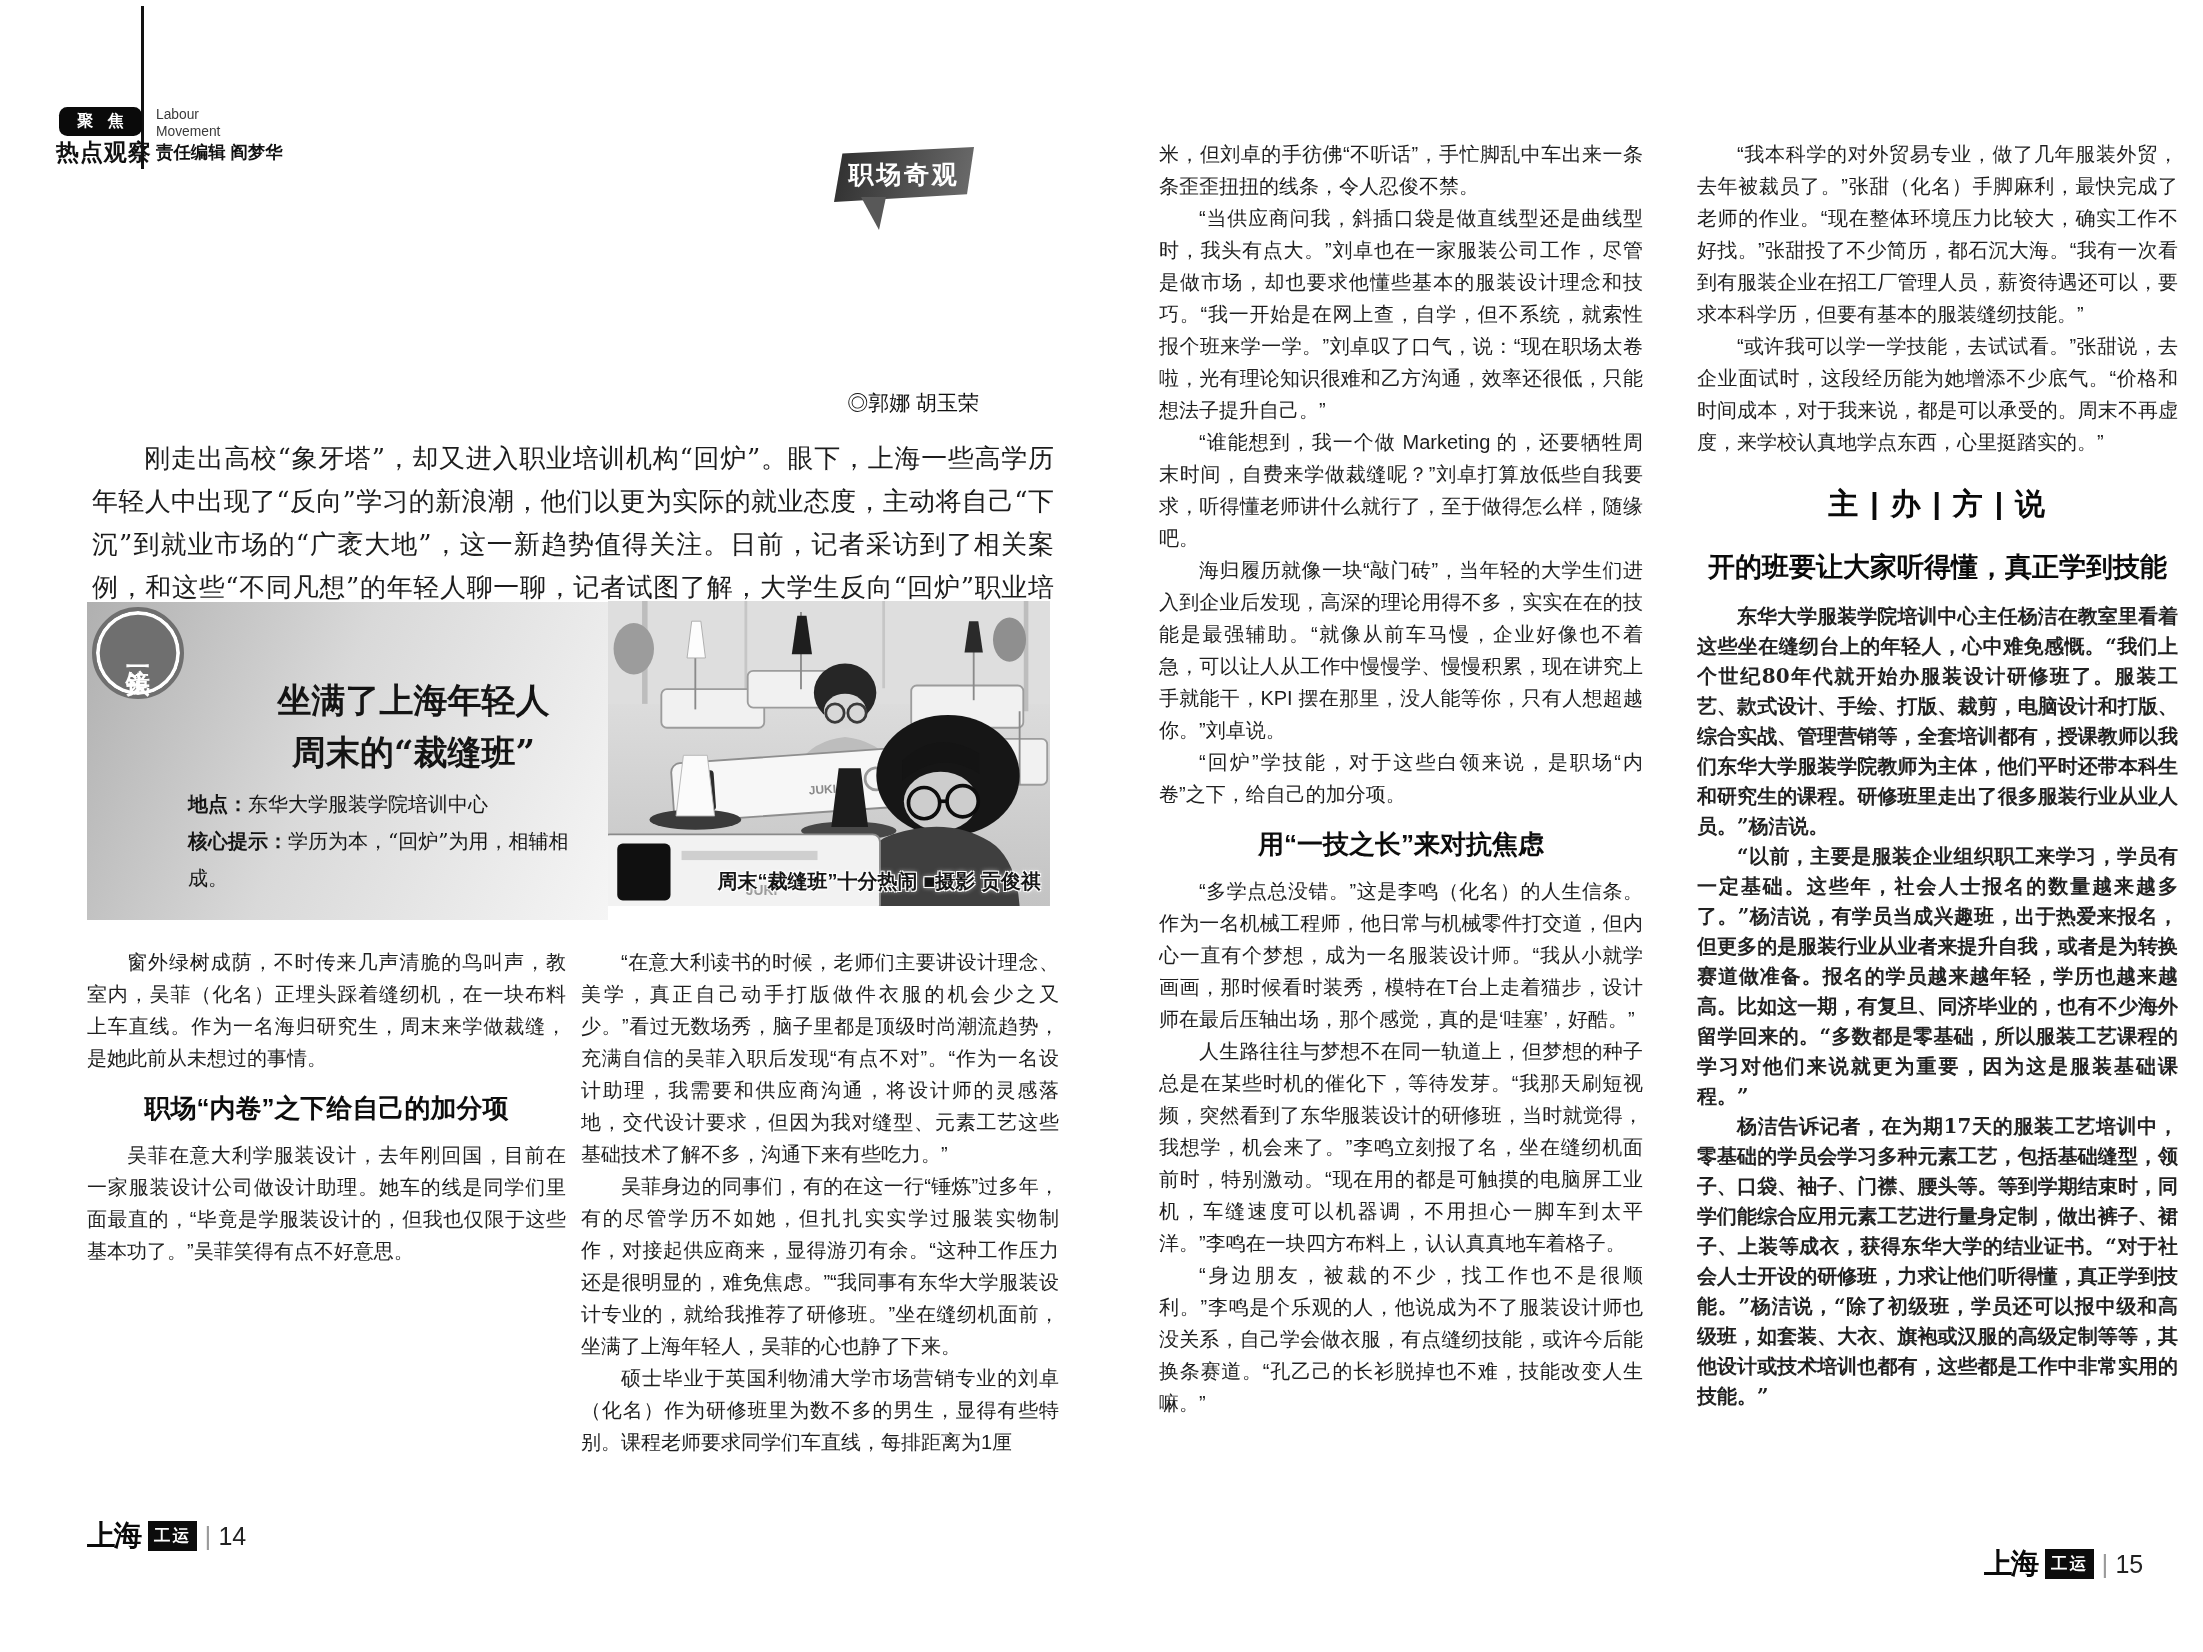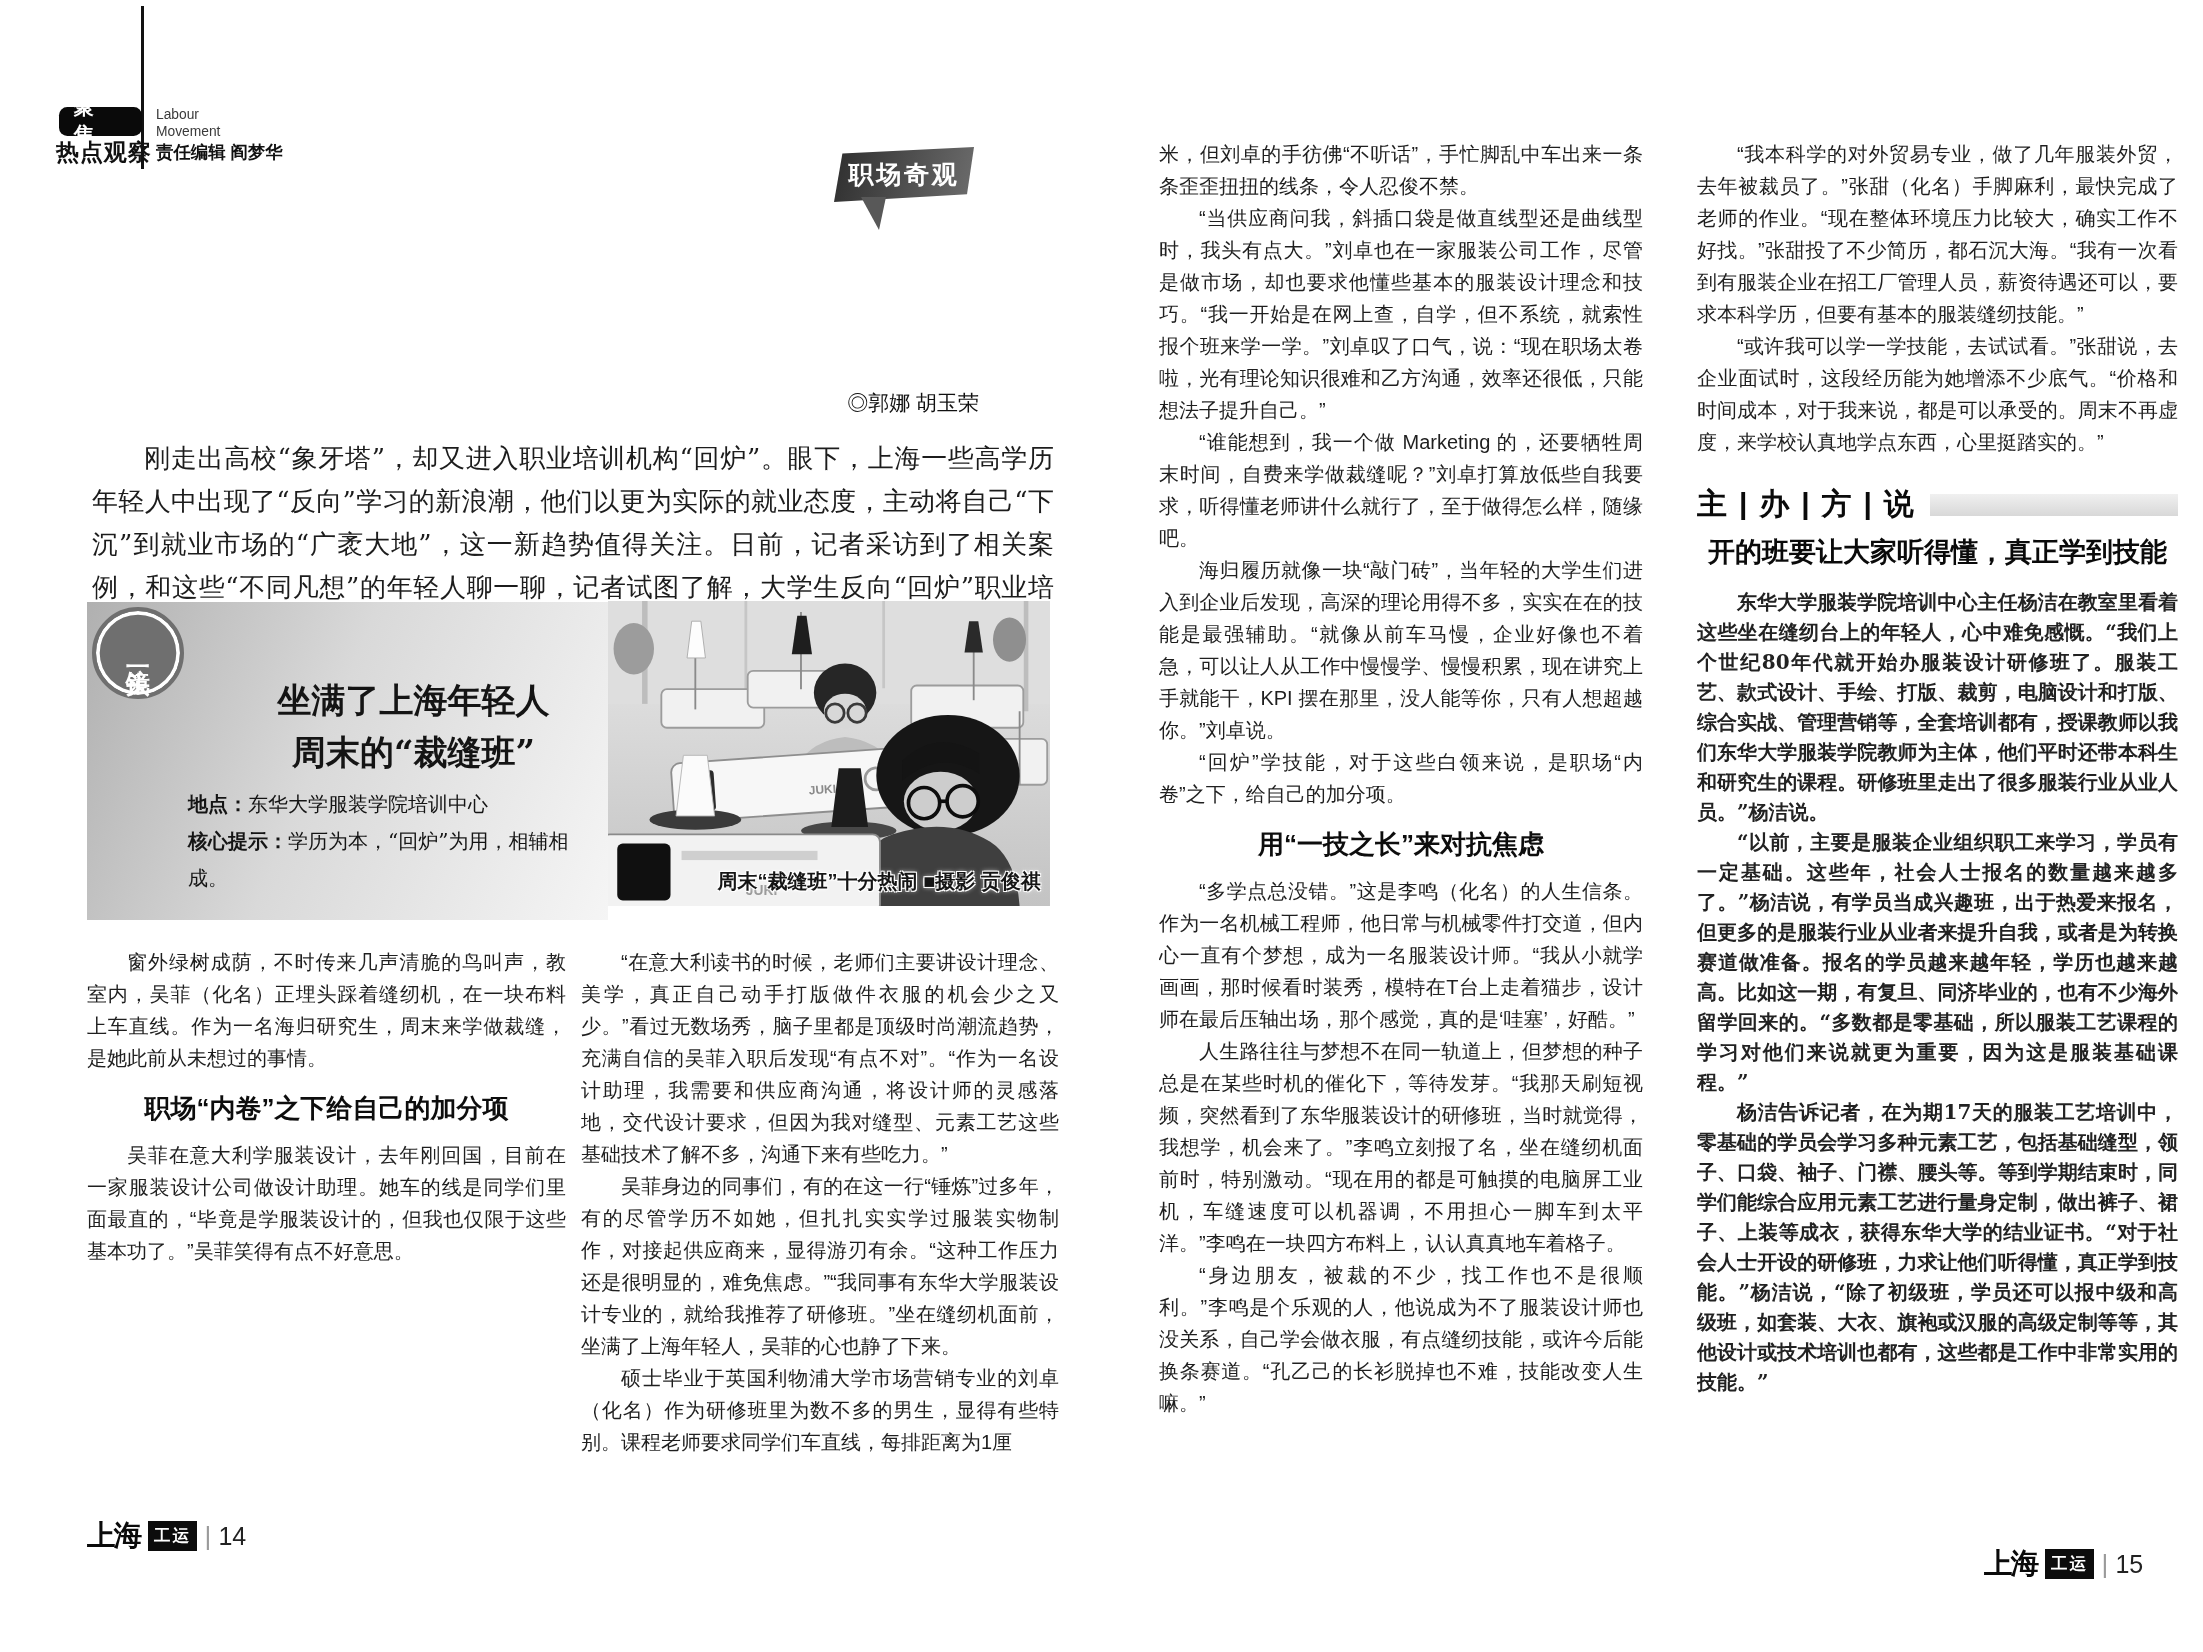--- a/index.html
+++ b/index.html
@@ -3,21 +3,21 @@
 <meta charset="utf-8">
 <style>
   html,body{margin:0;padding:0;background:#e8e8e8;}
   #canvas{position:relative;width:2204px;height:1653px;background:#ffffff;overflow:hidden;
           font-family:"Liberation Sans",sans-serif;color:#1f1f1f;}
   .abs{position:absolute;}
   
   .mast-rule{left:141px;top:5.5px;width:2.8px;height:163px;background:#111;}
   .focus-badge{left:59px;top:107px;width:83px;height:28.5px;background:#0a0a0a;color:#fff;
     border-radius:8.3px;display:flex;align-items:center;justify-content:center;
-    font-size:20px;font-weight:bold;letter-spacing:14.7px;padding-left:14.7px;box-sizing:border-box;}
+    font-size:16px;font-weight:bold;letter-spacing:14.7px;padding-left:14.7px;box-sizing:border-box;}
   .focus-sub{left:56px;top:137px;font-size:23px;font-weight:bold;font-family:"Liberation Serif",serif;letter-spacing:0.9px;color:#111;}
   .edition-en{left:156px;top:106px;font-size:13.8px;line-height:17.4px;color:#3a3a3a;}
   .editor{left:156px;top:140px;font-size:17.4px;font-weight:bold;color:#111;}
   
   .flag{left:834px;top:147px;width:140px;height:55px;background:linear-gradient(105deg,#2e2e2e,#6d6d6d);
     clip-path:polygon(6% 12%,100% 0%,95% 86%,0% 100%);display:flex;align-items:center;justify-content:center;
     color:#fff;font-size:25px;font-weight:bold;letter-spacing:2.8px;}
   .flag-tail{left:861px;top:197px;width:0;height:0;border-left:18.4px solid transparent;
     border-right:7.3px solid transparent;border-top:33px solid #585858;}
   
@@ -49,21 +49,21 @@
   .col{position:absolute;overflow:hidden;}
   .colL1{left:87px;top:946px;width:479px;height:583px;}
   .colL2{left:581px;top:946px;width:478px;height:583px;}
   .colR1{left:1159px;top:138px;width:484px;height:1433px;}
   .colR2{left:1697px;top:138px;width:481px;height:1433px;}
   .para{font-size:20px;line-height:32px;margin:0;text-align:justify;text-indent:2em;color:#1f1f1f;}
   .para.flush{text-indent:0;}
   .subhead{font-size:26px;font-weight:bold;text-align:center;margin:16.5px 0 13px;color:#0d0d0d;}
   .kai .para{font-family:"DejaVu Serif",serif;font-size:20px;line-height:30px;color:#222;font-weight:bold;}
   
-  .org-head{display:flex;align-items:center;gap:14.7px;margin:26px 0 7.3px;}
+  .org-head{display:flex;align-items:center;gap:14.7px;margin:26px 0 7.3px;flex-direction:column;}
   .org-label{font-size:30px;font-weight:bold;letter-spacing:1.8px;color:#0a0a0a;white-space:nowrap;}
   .org-rule{flex:1;height:22px;background:linear-gradient(to bottom,#f0f0f0,#d8d8d8);}
   .org-sub{font-size:27px;font-weight:bold;text-align:center;margin:9.2px 0 16.5px;color:#0a0a0a;}
   
   .footer{position:absolute;display:flex;align-items:center;gap:7.3px;}
   .footerL{left:87px;top:1517px;}
   .footerR{left:1984px;top:1545px;}
   .f-sh{font-size:28.5px;font-weight:900;color:#0a0a0a;letter-spacing:-1.8px;}
   .f-box{background:#0c0c0c;color:#fff;font-size:16.5px;font-weight:bold;padding:3.7px 6.4px;letter-spacing:1.8px;}
   .f-bar{color:#9a9a9a;font-size:26px;font-weight:300;}

